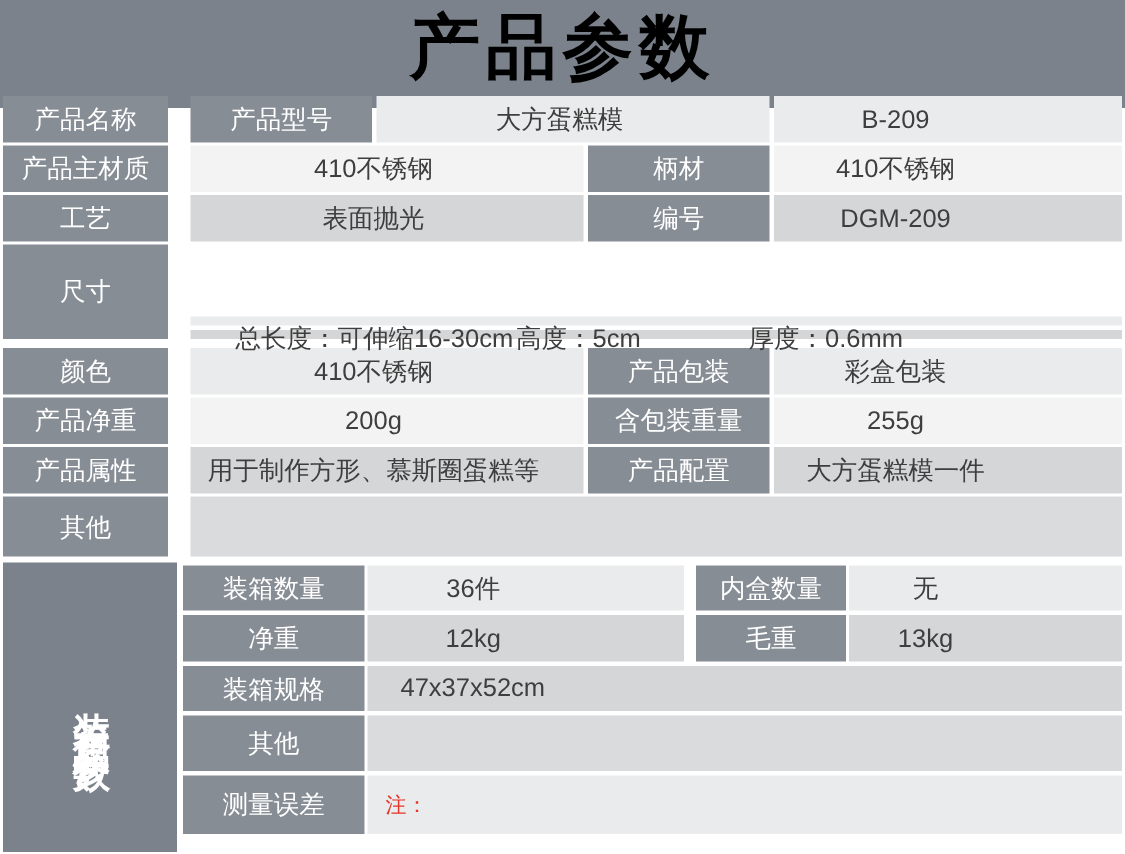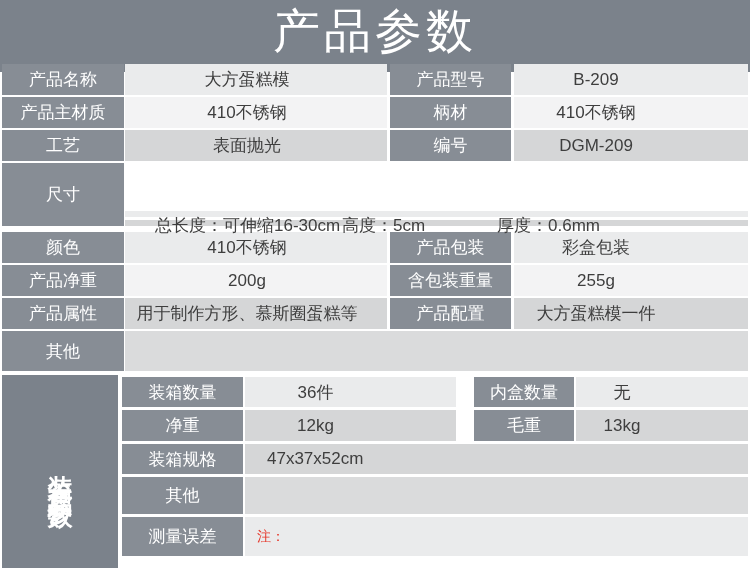--- a/index.html
+++ b/index.html
@@ -3,32 +3,32 @@
 <meta charset="utf-8">
 <style>
   html,body{margin:0;padding:0;background:#ffffff;}
   .page{
     position:relative;width:750px;height:569px;background:#ffffff;overflow:hidden;
     font-family:"Liberation Sans","DejaVu Sans",sans-serif;
   }
   
   .hdr{
     position:absolute;top:0;left:0;width:750px;height:72px;background:#7b828b;
-    color:#ffffff;font-size:47px;line-height:62px;text-align:center;letter-spacing:4px;
-    font-weight:400;
+    color:#000000;font-size:47px;line-height:62px;text-align:center;letter-spacing:4px;
+    font-weight:700;
   }
   
   .toprows{position:absolute;top:64px;left:0;width:750px;}
   .row{display:flex;padding:0 2px;margin-bottom:2px;}
   .h31{height:31px;}
   .h40{height:40px;}
   .cell{display:flex;align-items:center;justify-content:center;box-sizing:border-box;}
   .lab{background:#878d95;color:#ffffff;font-size:17px;}
   .val{color:#3e3e3e;font-size:17px;}
-  .wA{width:122px;margin-right:1px;}
+  .wA{width:110px;margin-right:15px;}
   .wB{width:262px;margin-right:3px;}
   .wC{width:121px;margin-right:3px;}
   .wD{flex:1;}
   .vB{padding-right:18px;}
   .vD{padding-right:70px;}
   .bgA{background:#eaebec;}
   .bgW{background:#f3f3f4;}
   .bgG{background:#d5d6d7;}
   .bgG2{background:#dadbdc;}
   
@@ -50,21 +50,21 @@
     writing-mode:vertical-rl;text-orientation:upright;color:#ffffff;
     font-size:25px;font-weight:bold;letter-spacing:6px;line-height:1;
   }
   .prows{position:absolute;top:2px;left:122px;right:2px;}
   .prow{display:flex;margin-bottom:3px;}
   .ph30{height:30px;}
   .ph31{height:31px;}
   .ph37{height:37px;}
   .ph39{height:39px;}
   .pA{width:121px;margin-right:2px;}
-  .pB{width:211px;margin-right:18px;}
+  .pB{width:211px;margin-right:8px;}
   .pC{width:100px;margin-right:2px;}
   .pD{flex:1;}
   .pvB{padding-right:70px;}
   .pvD{padding-right:80px;}
   .pfull{flex:1;justify-content:flex-start;padding-left:22px;}
   .noteval{
     flex:1;display:flex;align-items:center;justify-content:flex-start;
     padding-left:12px;font-size:14px;color:#3a3a3a;white-space:nowrap;
   }
   .note-prefix{color:#e53528;margin-right:7px;}
@@ -73,22 +73,22 @@
 <body>
 
 <div class="page">
 
   <div class="hdr">产品参数</div>
 
   <div class="toprows">
 
     <div class="row h31">
       <div class="cell lab wA">产品名称</div>
+      <div class="cell lab wC">产品型号</div>
       <div class="cell val wB vB bgA">大方蛋糕模</div>
-      <div class="cell lab wC">产品型号</div>
       <div class="cell val wD vD bgA">B-209</div>
     </div>
 
     <div class="row h31">
       <div class="cell lab wA">产品主材质</div>
       <div class="cell val wB vB bgW">410不锈钢</div>
       <div class="cell lab wC">柄材</div>
       <div class="cell val wD vD bgW">410不锈钢</div>
     </div>
 

